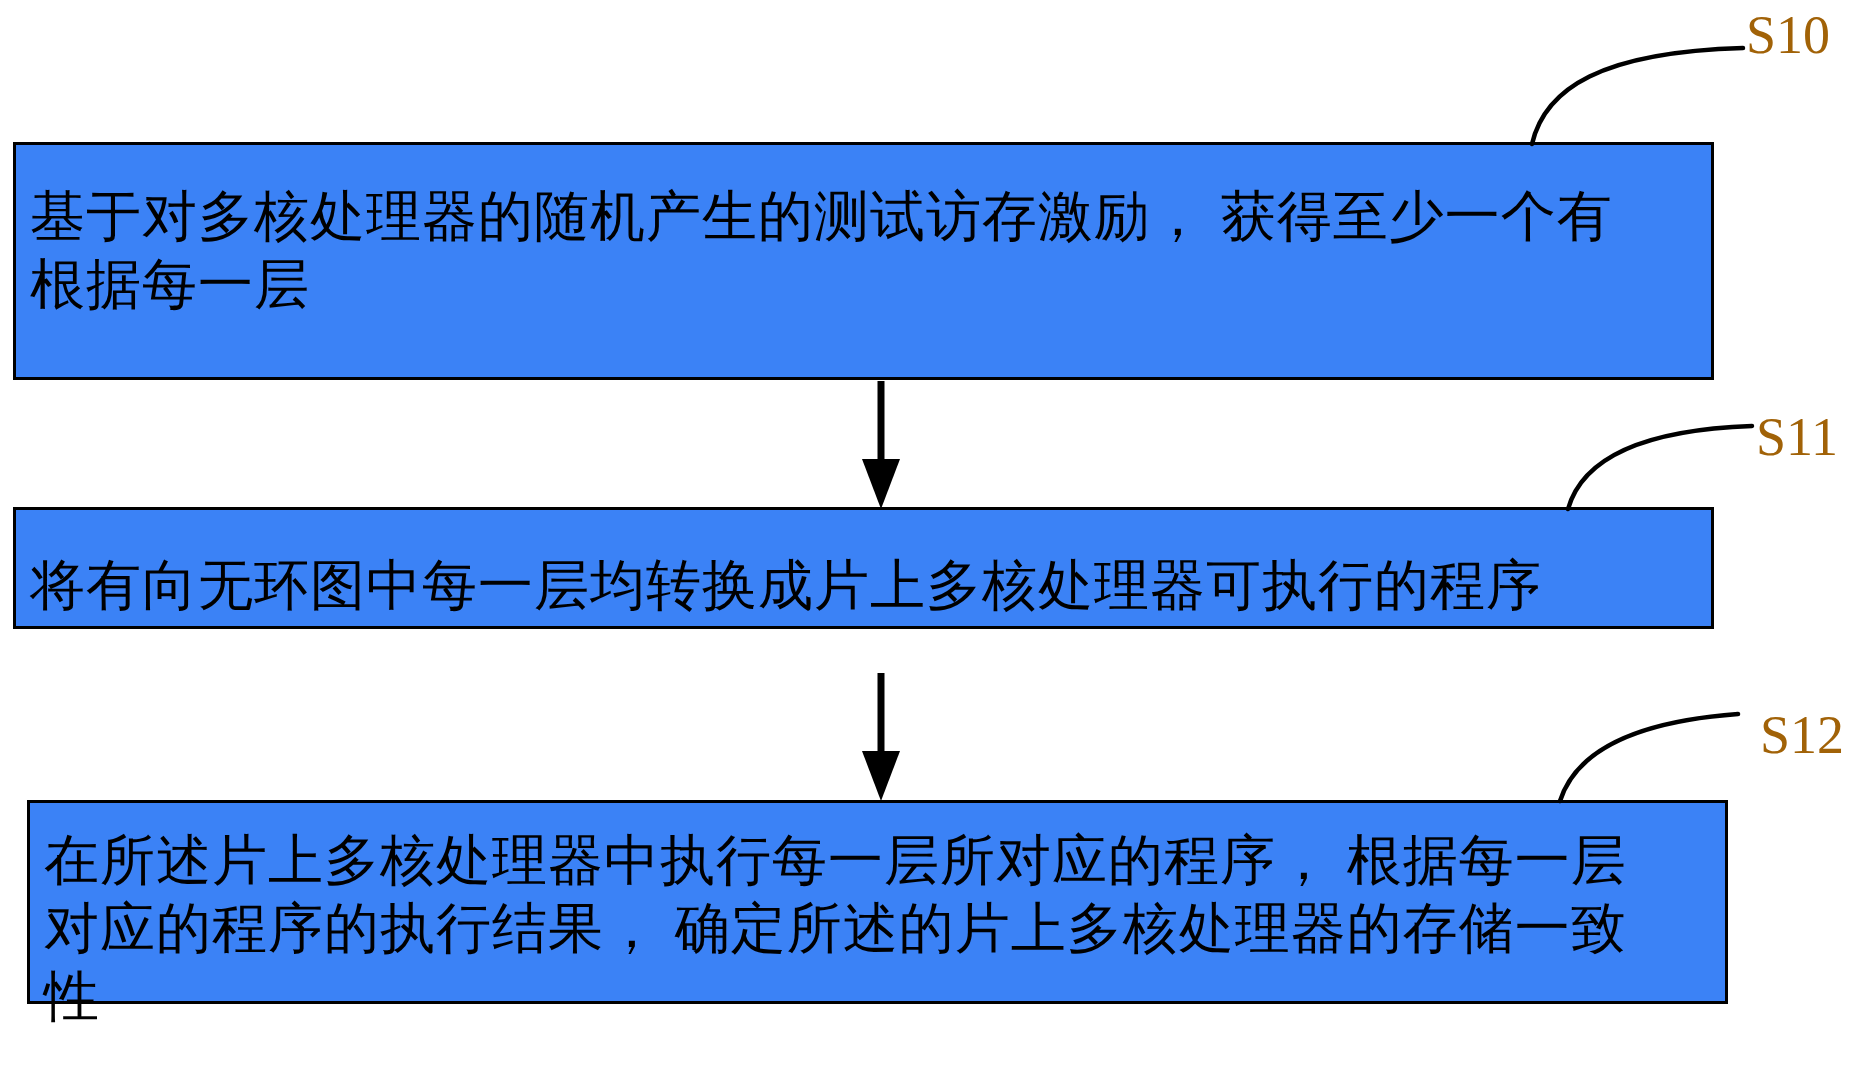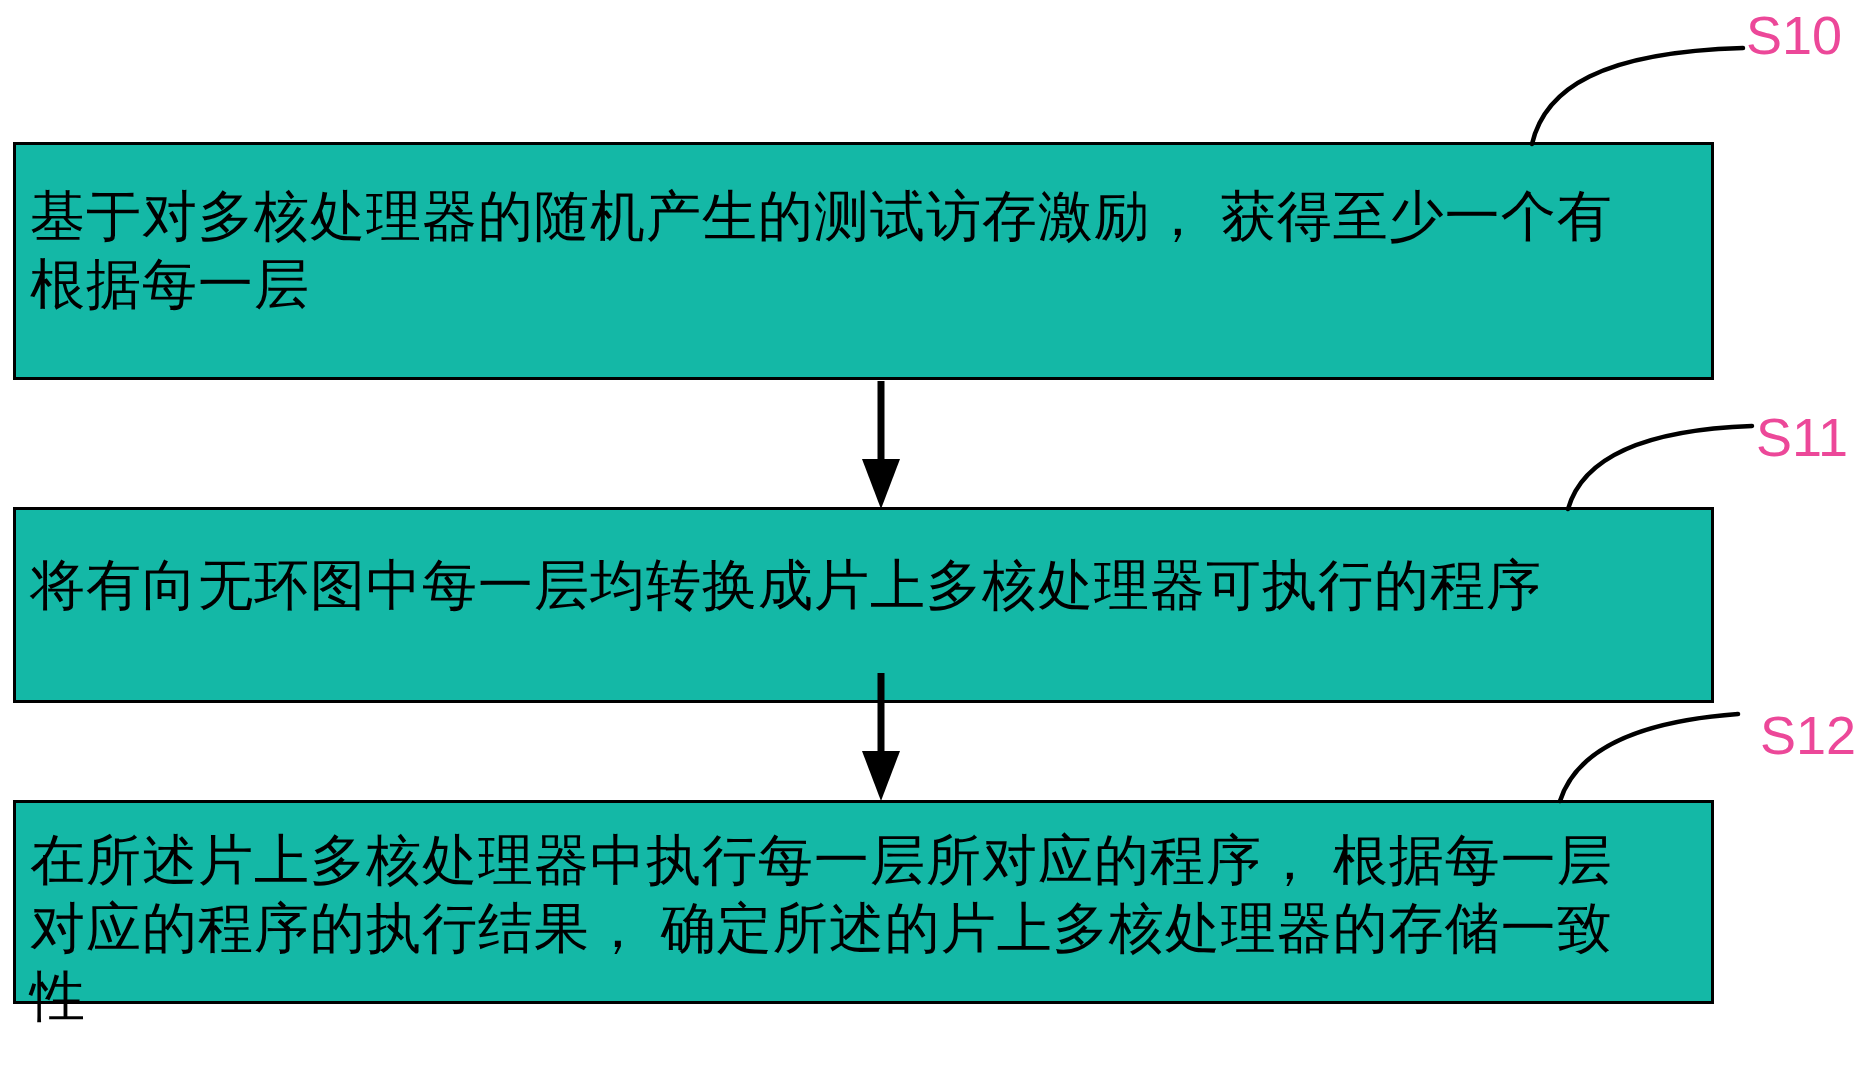--- a/index.html
+++ b/index.html
@@ -14,38 +14,38 @@
     background: #ffffff;
     overflow: hidden;
     font-family: "Liberation Serif", "DejaVu Serif", serif;
     color: #000000;
   }
   .step-box {
     position: absolute;
     left: 13px;
     width: 1701px;
     border: 3px solid #000000;
-    background: #14b8a6;
+    background: #3b82f6;
     box-sizing: border-box;
   }
   .box-1 { top: 142px; height: 238px; padding: 38px 12px 0 14px; }
-  .box-2 { top: 507px; height: 196px; padding: 42px 12px 0 14px; }
-  .box-3 { top: 800px; height: 204px; padding: 24px 12px 0 14px; }
+  .box-2 { top: 507px; height: 122px; padding: 42px 12px 0 14px; }
+  .box-3 { top: 800px; height: 204px; padding: 24px 12px 0 14px; margin-left: 14px; }
   .box-text-line {
     font-size: 55px;
     line-height: 68px;
     white-space: nowrap;
     letter-spacing: 1px;
   }
   .step-label {
     position: absolute;
     font-size: 54px;
     line-height: 54px;
-    font-family: Liberation Sans, sans-serif;
-    color: #ec4899;
+    font-family: Liberation Serif, serif;
+    color: #a16207;
   }
   .label-s10 { left: 1746px; top: 8px; }
   .label-s11 { left: 1756px; top: 410px; text-align: right; }
   .label-s12 { left: 1760px; top: 708px; }
   .overlay-svg {
     position: absolute;
     left: 0;
     top: 0;
     pointer-events: none;
   }

